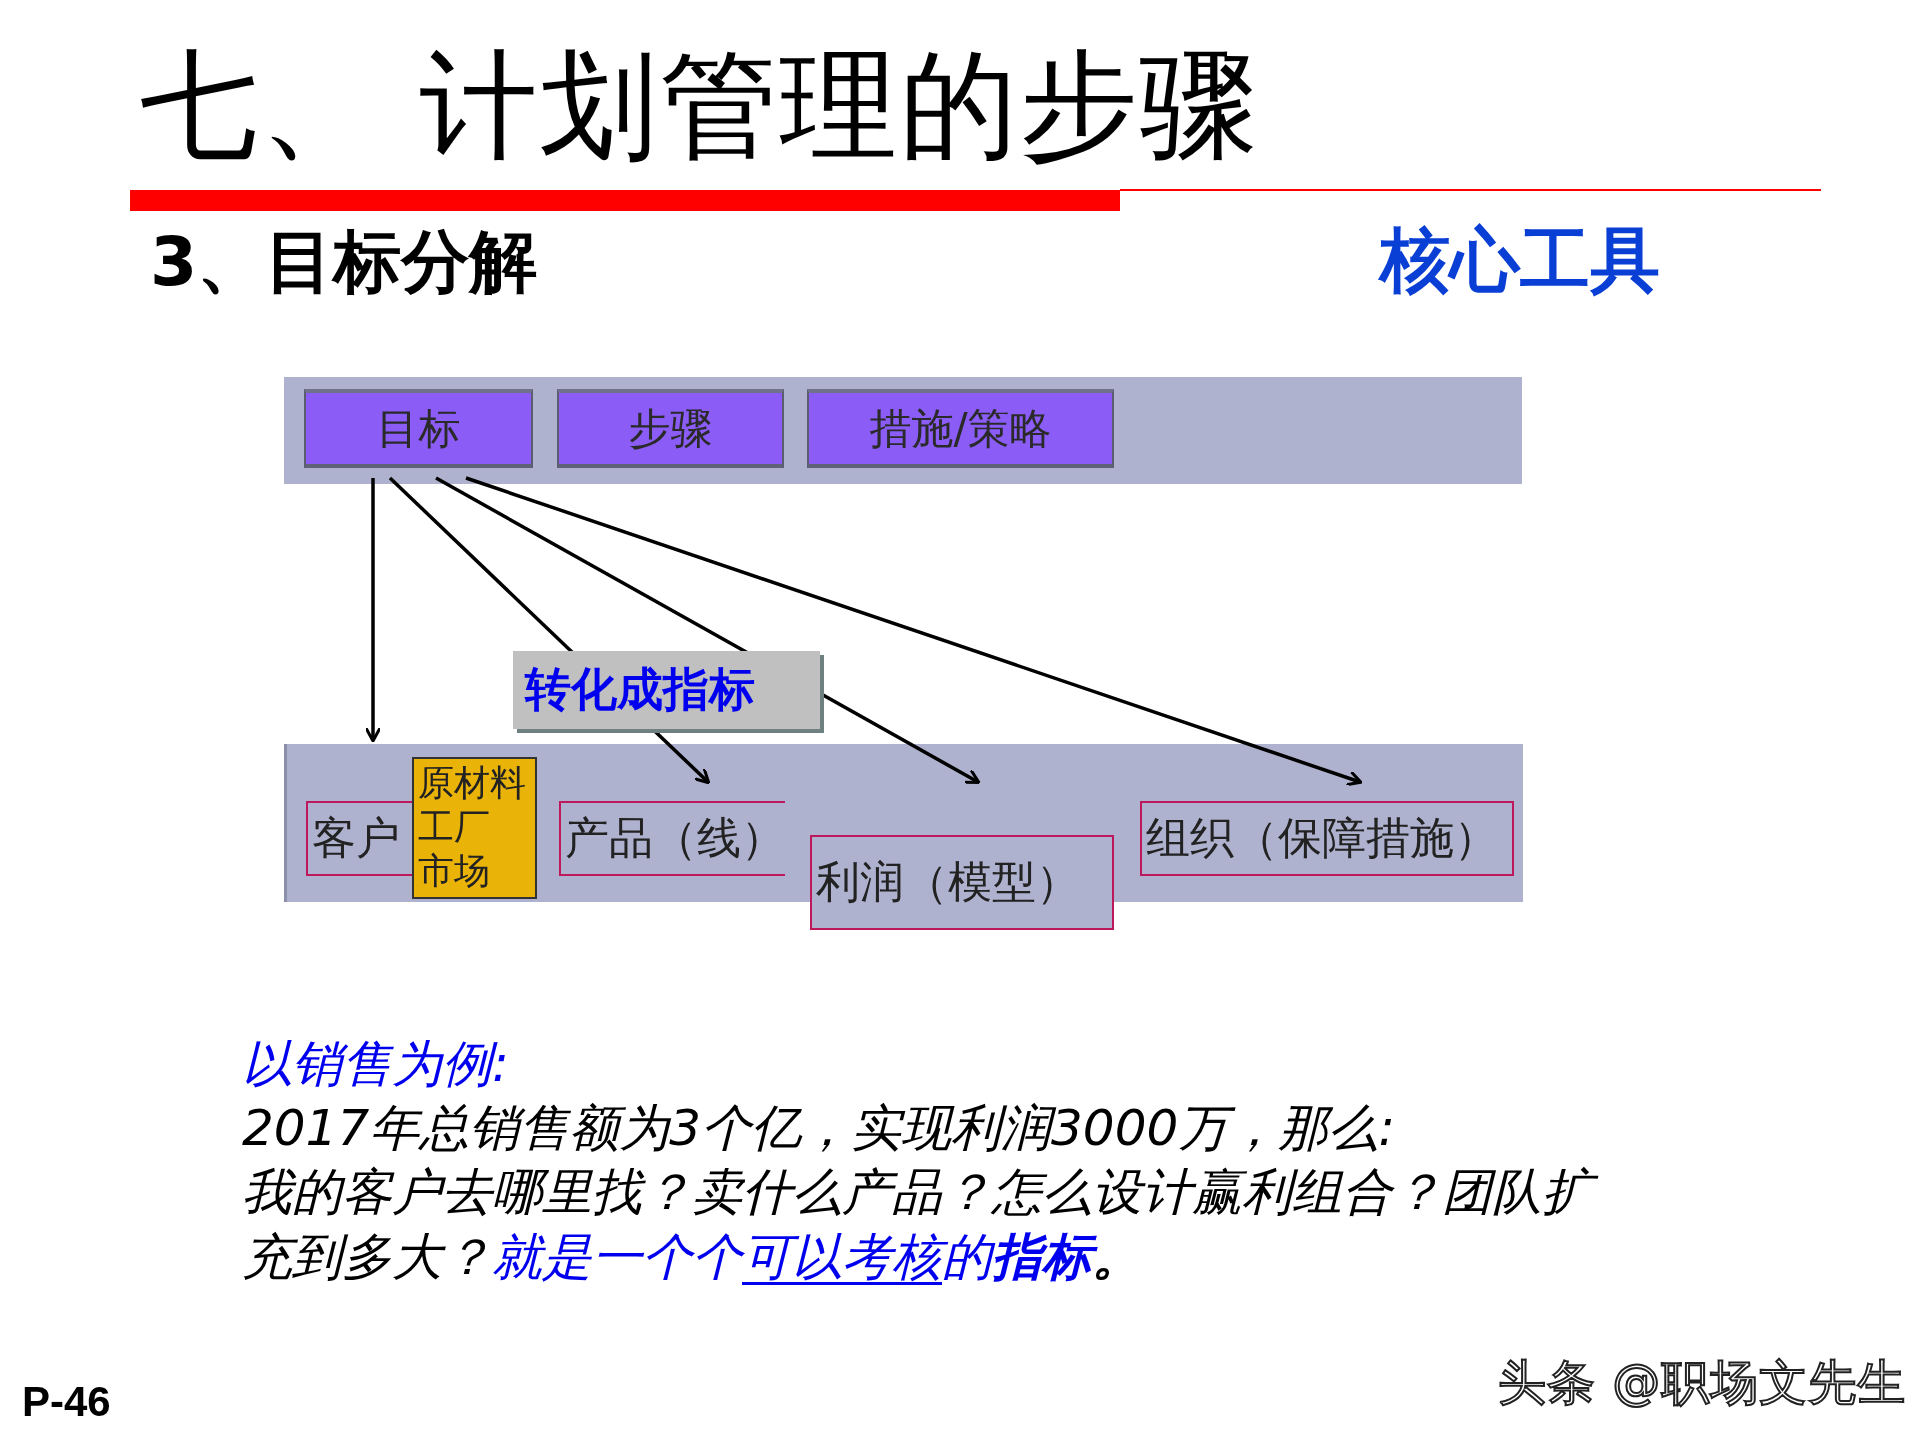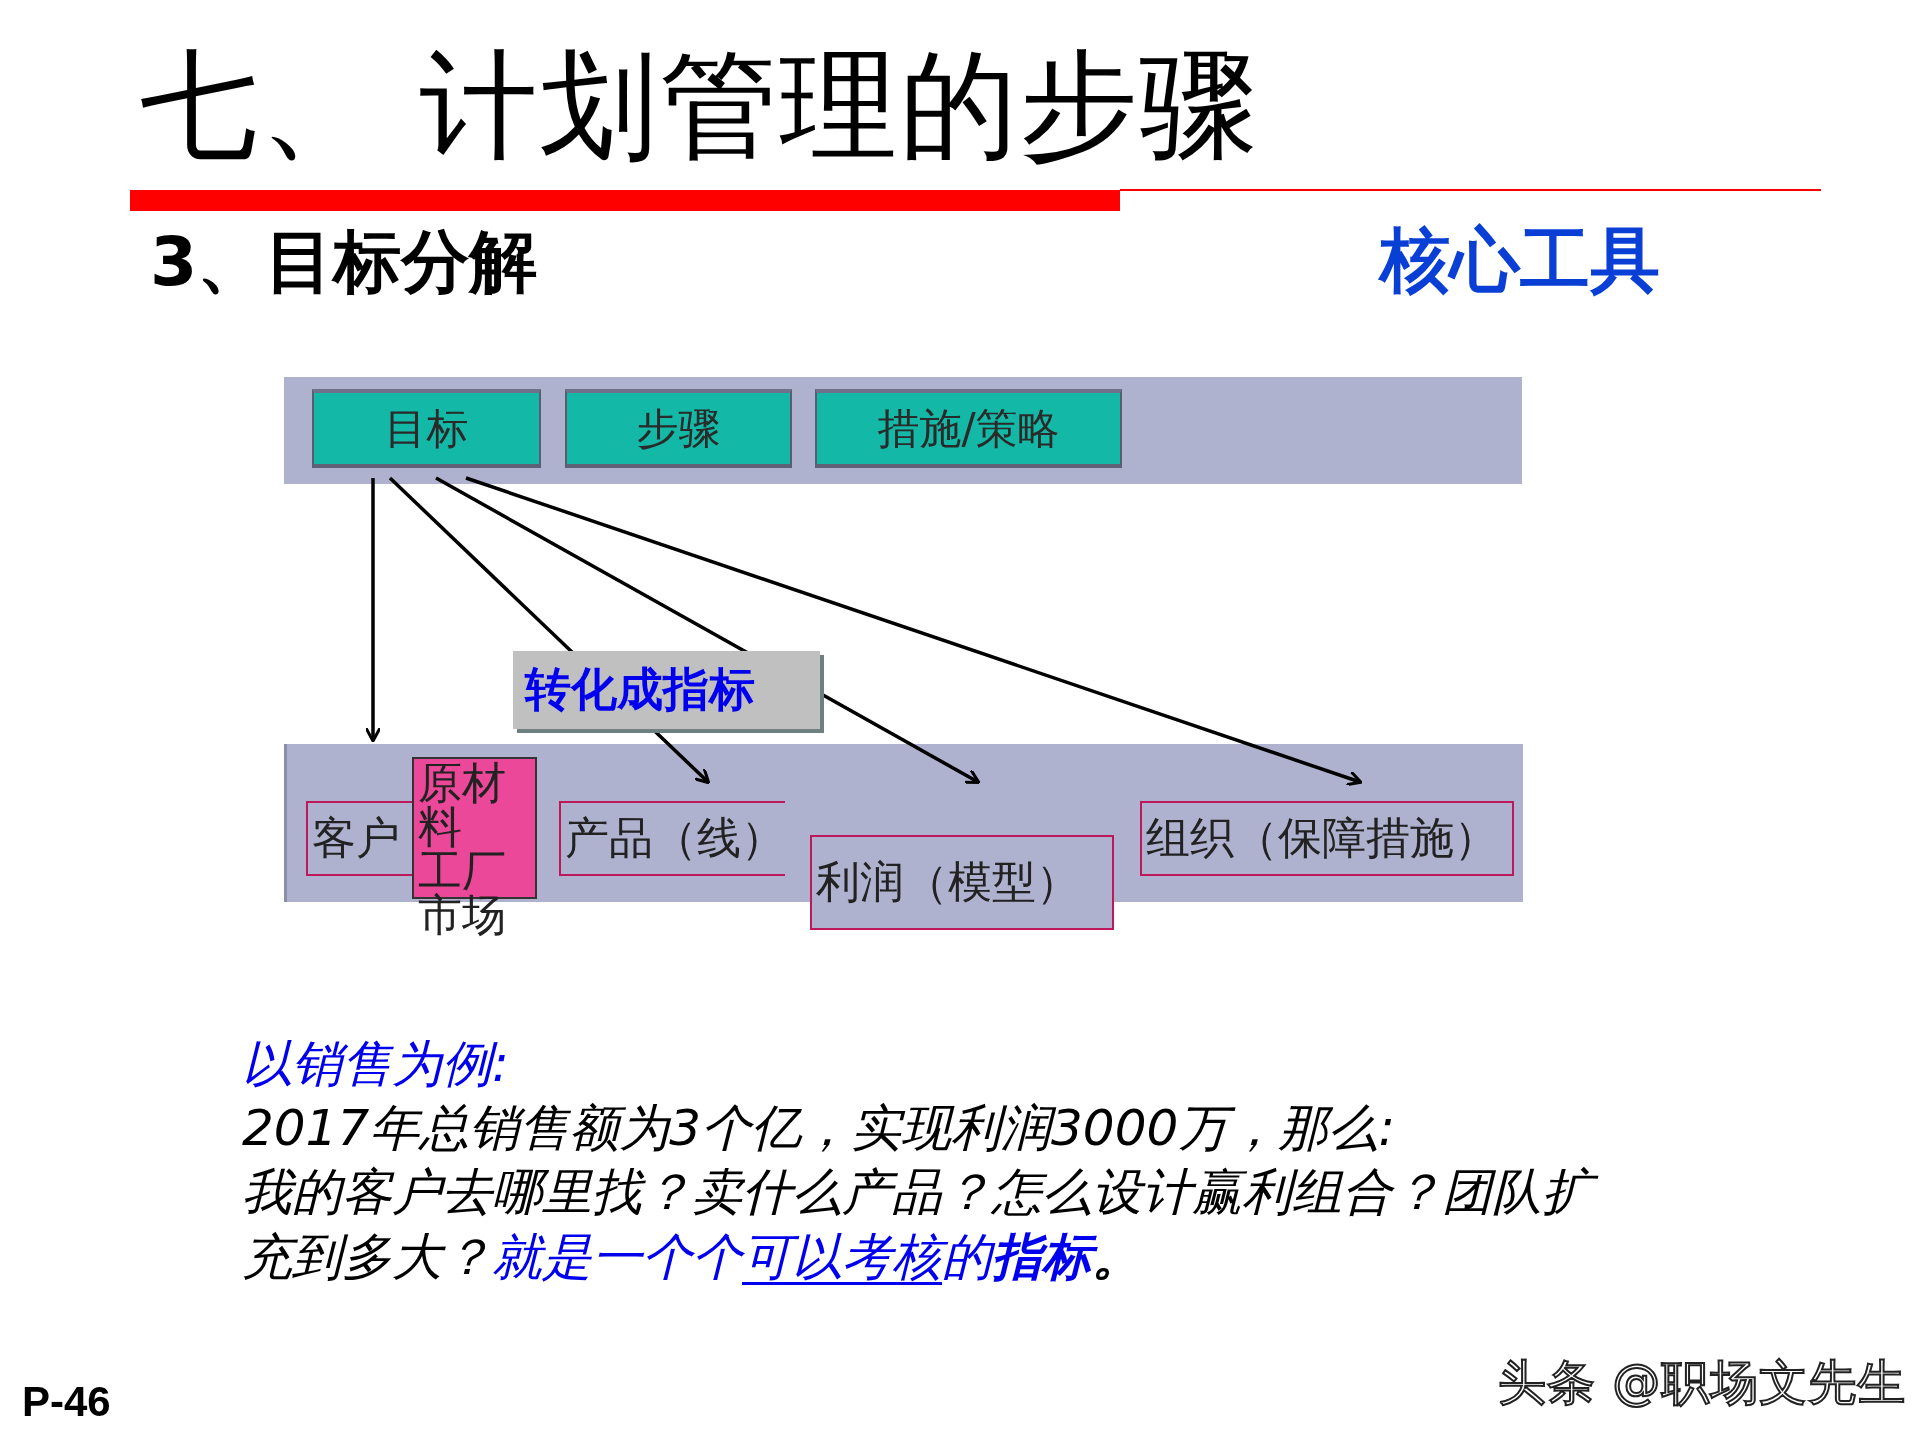--- a/index.html
+++ b/index.html
@@ -7,28 +7,28 @@
          font-family:"DejaVu Sans","Liberation Sans",sans-serif; color:#000; }
   .abs { position:absolute; }
   .title { left:140px; top:40px; font-size:118px; line-height:130px; letter-spacing:2px; white-space:nowrap; }
   .red-thick { left:130px; top:190px; width:990px; height:21px; background:#ff0000; }
   .red-thin { left:1120px; top:189px; width:701px; height:2px; background:#ff0000; }
   .subtitle { left:150px; top:222px; font-size:68px; line-height:80px; white-space:nowrap;font-weight:bold; }
   .core { left:1380px; top:220px; font-size:70px; line-height:80px; font-weight:bold; color:#0a3fd6; white-space:nowrap; }
   .bar { background:#aeb2ce; }
   .bar-top { left:284px; top:377px; width:1238px; height:107px; }
   .bar-bottom { left:284px; top:744px; width:1239px; height:158px; border-left:3px solid #8c8fa8; box-sizing:border-box; }
-  .btn { background:#14b8a6; border:2px solid #5a5d70; border-top:4px solid #6f728a; border-bottom:4px solid #5f6277;
+  .btn { background:#8b5cf6; border:2px solid #5a5d70; border-top:4px solid #6f728a; border-bottom:4px solid #5f6277;
          box-sizing:border-box; display:flex; align-items:center; justify-content:center;
-         font-size:42px; color:#2a2a2a; cursor:pointer;margin-left:8px; }
+         font-size:42px; color:#2a2a2a; cursor:pointer; }
   .item { border:2px solid #be185d; box-sizing:border-box; display:flex; align-items:center; padding-left:4px;
           font-size:44px; color:#222; white-space:nowrap; background:#aeb2ce; }
   .item.open-right { border-right:none; }
-  .whitebox { left:412px; top:757px; width:125px; height:142px; background:#ec4899; border:2px solid #333;
-              box-sizing:border-box; font-size:44px; line-height:44px; padding:2px 4px; color:#222; }
+  .whitebox { left:412px; top:757px; width:125px; height:142px; background:#eab308; border:2px solid #333;
+              box-sizing:border-box; font-size:36px; line-height:44px; padding:2px 4px; color:#222; }
   .label-box { left:513px; top:651px; width:307px; height:78px; background:#c0c0c0;
                box-shadow:4px 4px 0 #6f8080; display:flex; align-items:center; padding-left:12px; box-sizing:border-box;
                font-size:46px; font-weight:bold; color:#0000ee; white-space:nowrap; }
   .body-text { left:242px; font-size:50px; line-height:64px; white-space:nowrap;font-style:italic; }
   .blue { color:#0000ee; }
   .uline { text-decoration:underline; text-decoration-thickness:3px; text-underline-offset:8px; }
   .bold { font-weight:bold; }
   .watermark { left:1498px; top:1352px; font-size:48px; line-height:60px; color:#fff; white-space:nowrap;
                -webkit-text-stroke:2px #222; letter-spacing:1px; }
   .page-no { left:22px; top:1378px; font-size:42px; font-weight:bold; font-family:"Liberation Sans",sans-serif; }

